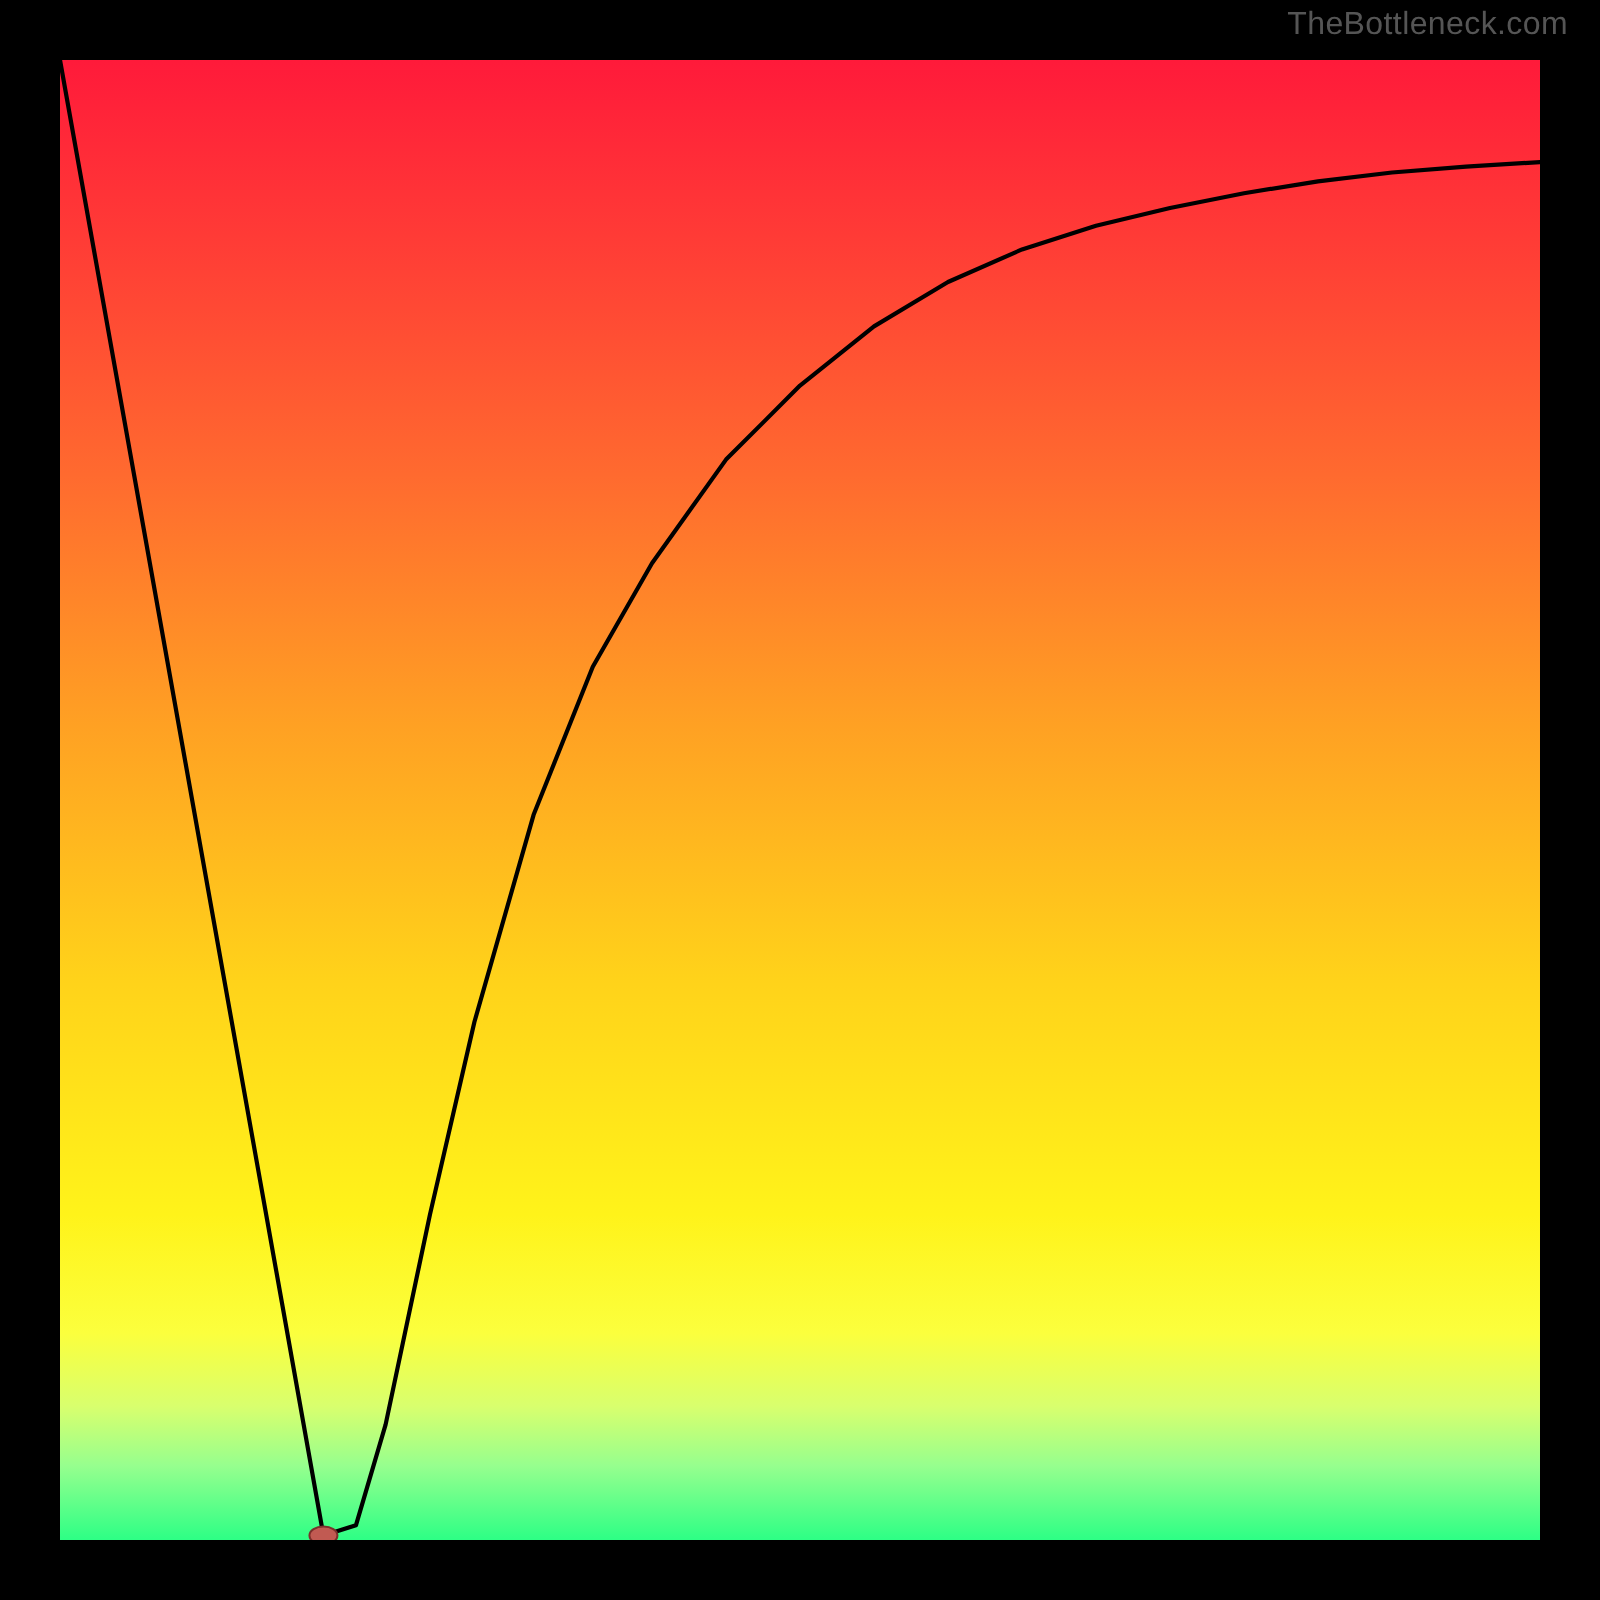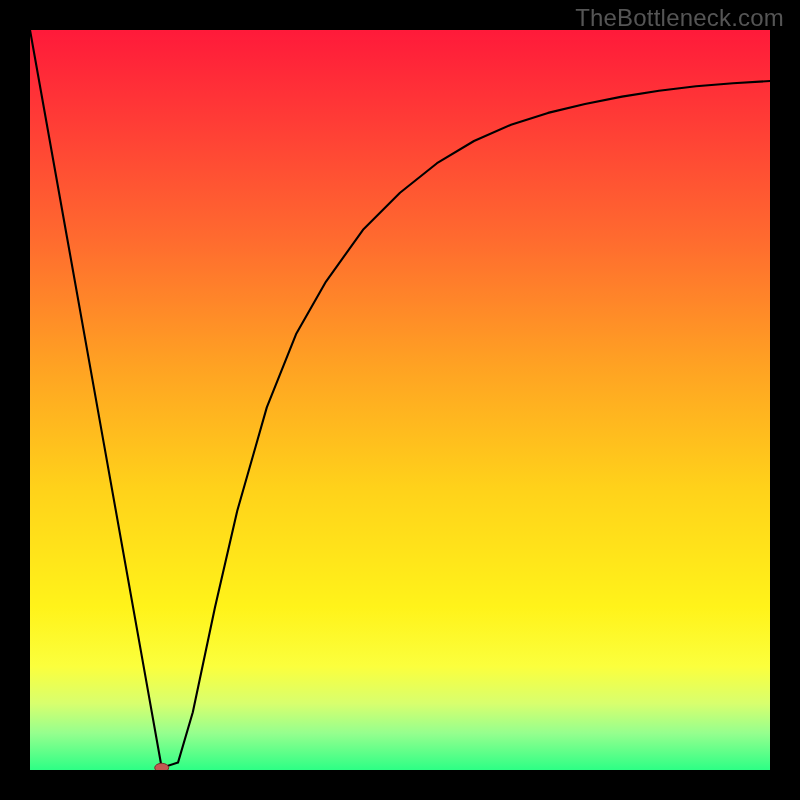--- a/index.html
+++ b/index.html
@@ -15,21 +15,21 @@
     position: relative;
     width: 800px;
     height: 800px;
     background: #000;
   }
   .watermark {
     position: absolute;
     top: 4px;
     right: 16px;
     color: #555;
-    font-size: 24px;
+    font-size: 16px;
     font-weight: 500;
     letter-spacing: 0.2px;
     z-index: 5;
   }
   .plot-area {
     position: absolute;
     left: 30px;
     top: 30px;
     width: 740px;
     height: 740px;

